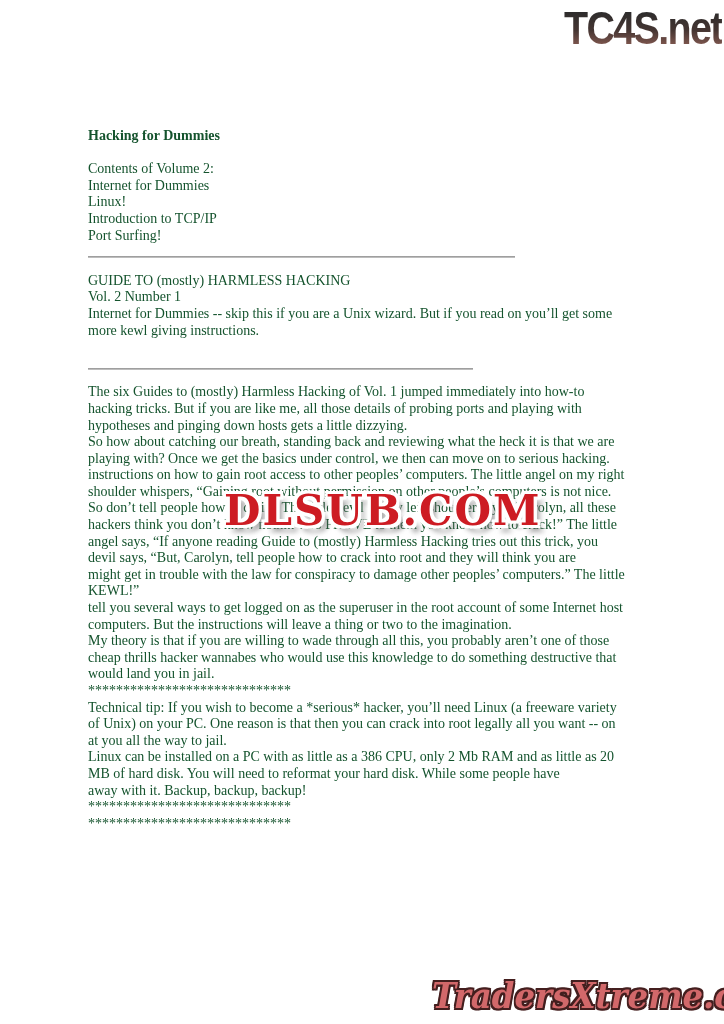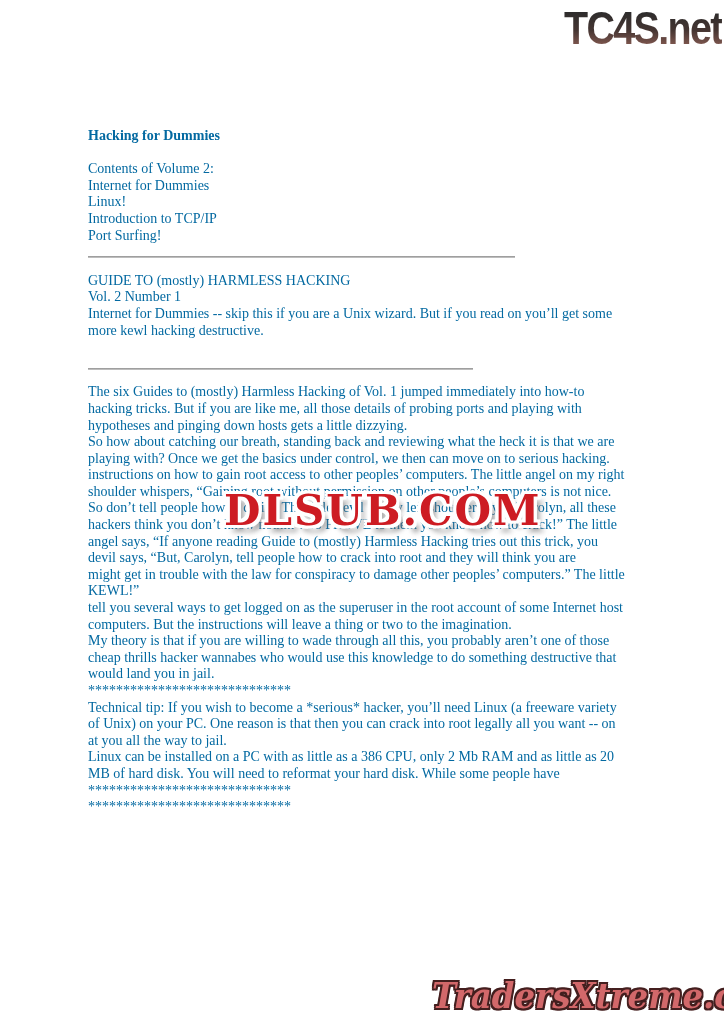--- a/index.html
+++ b/index.html
@@ -26,21 +26,21 @@
     color:transparent;
     white-space:nowrap;
   }
   
   .doc{
     position:absolute;
     left:88px;top:128px;
     width:600px;
     font-size:14px;
     line-height:16.6px;
-    color:#0369a1;
+    color:#14532d;
   }
   .doc .line{height:16.6px;white-space:pre;}
   .doc .line.bold{font-weight:bold;}
   .doc .rule{
     margin-top:12px;
     height:2px;
     background:linear-gradient(180deg,#8f8f8f,#cccccc);
   }
   
   .watermark{
@@ -89,21 +89,21 @@
       <div class="line">&nbsp;</div>
       <div class="line">Contents of Volume 2:</div>
       <div class="line">Internet for Dummies</div>
       <div class="line">Linux!</div>
       <div class="line">Introduction to TCP/IP</div>
       <div class="line">Port Surfing!</div>
       <div class="line"><div class="rule" style="width: 427px;"></div></div>
       <div class="line">GUIDE TO (mostly) HARMLESS HACKING</div>
       <div class="line">Vol. 2 Number 1</div>
       <div class="line">Internet for Dummies -- skip this if you are a Unix wizard. But if you read on you’ll get some</div>
-      <div class="line">more kewl hacking destructive.</div>
+      <div class="line">more kewl giving instructions.</div>
       <div class="line">&nbsp;</div>
       <div class="line"><div class="rule" style="width: 385px;"></div></div>
       <div class="line">The six Guides to (mostly) Harmless Hacking of Vol. 1 jumped immediately into how-to</div>
       <div class="line">hacking tricks. But if you are like me, all those details of probing ports and playing with</div>
       <div class="line">hypotheses and pinging down hosts gets a little dizzying.</div>
       <div class="line">So how about catching our breath, standing back and reviewing what the heck it is that we are</div>
       <div class="line">playing with? Once we get the basics under control, we then can move on to serious hacking.</div>
       <div class="line">instructions on how to gain root access to other peoples’ computers. The little angel on my right</div>
       <div class="line">shoulder whispers, “Gaining root without permission on other people’s computers is not nice.</div>
       <div class="line">So don’t tell people how to do it.” The little devil on my left shoulder says, “Carolyn, all these</div>
@@ -116,20 +116,21 @@
       <div class="line">computers. But the instructions will leave a thing or two to the imagination.</div>
       <div class="line">My theory is that if you are willing to wade through all this, you probably aren’t one of those</div>
       <div class="line">cheap thrills hacker wannabes who would use this knowledge to do something destructive that</div>
       <div class="line">would land you in jail.</div>
       <div class="line">*****************************</div>
       <div class="line">Technical tip: If you wish to become a *serious* hacker, you’ll need Linux (a freeware variety</div>
       <div class="line">of Unix) on your PC. One reason is that then you can crack into root legally all you want -- on</div>
       <div class="line">at you all the way to jail.</div>
       <div class="line">Linux can be installed on a PC with as little as a 386 CPU, only 2 Mb RAM and as little as 20</div>
       <div class="line">MB of hard disk. You will need to reformat your hard disk. While some people have</div>
+      <div class="line">away with it. Backup, backup, backup!</div>
       <div class="line">*****************************</div>
       <div class="line">*****************************</div>
     </div>
 
   <div class="watermark">DLSUB.COM</div>
 
   <div class="footer-logo">TradersXtreme.com</div>
 
 </div>
 

